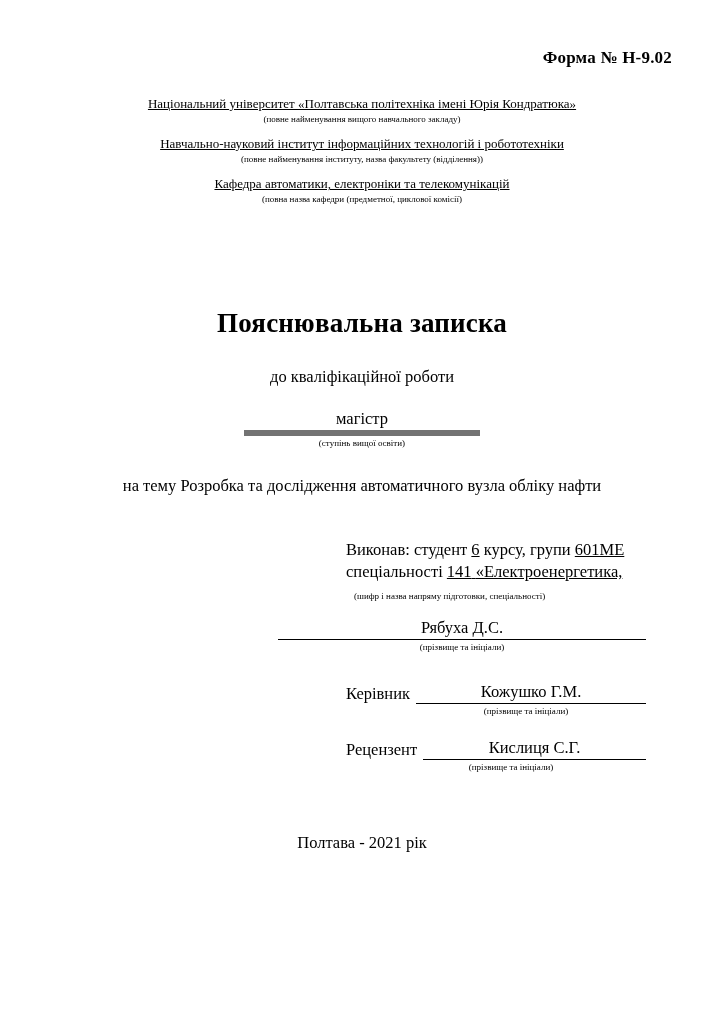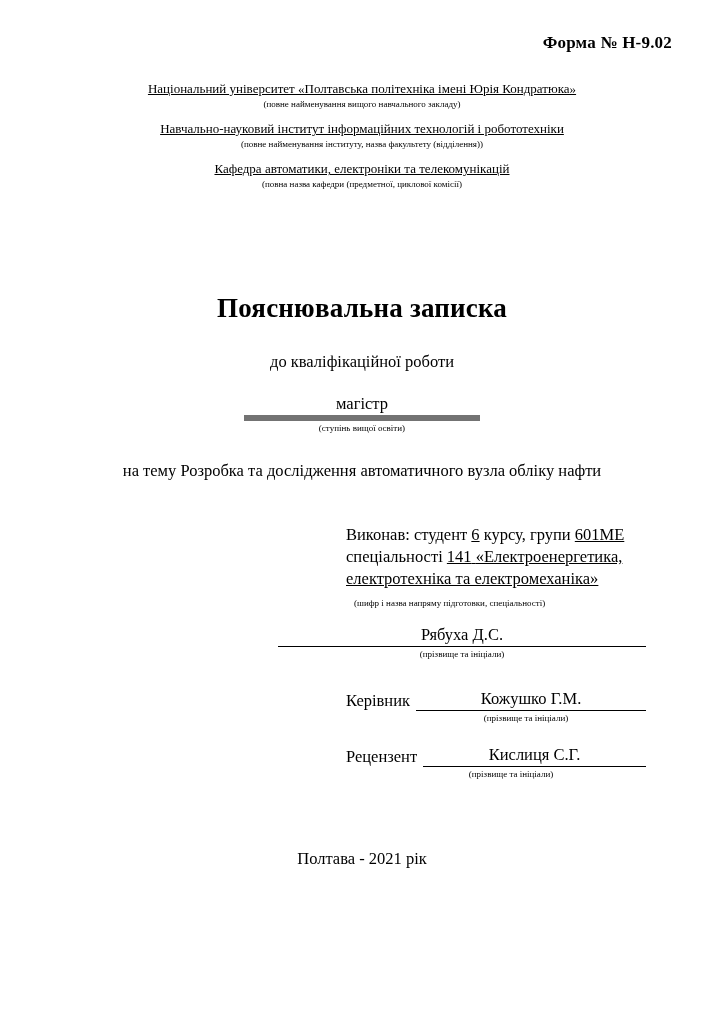--- a/index.html
+++ b/index.html
@@ -12,21 +12,21 @@
     height: 1024px;
     font-family: "Liberation Serif", "DejaVu Serif", serif;
     color: #000000;
     position: relative;
     overflow: hidden;
   }
   .page {
     width: 724px;
     height: 921px;
     box-sizing: border-box;
-    padding: 25px 48px 0 48px;
+    padding: 40px 48px 0 48px;
     position: relative;
   }
   .form-no {
     text-align: right;
     font-weight: bold;
     font-size: 17px;
     letter-spacing: 0.2px;
     margin-top: 8px;
     margin-right: 4px;
   }
@@ -133,21 +133,21 @@
     margin-left: 298px;
     margin-right: 30px;
     margin-top: 22px;
   }
   .cap-indent-1 { margin-left: 60px; }
   .cap-indent-2 { margin-left: 30px; }
   .footer {
     position: absolute;
     left: 0;
     right: 0;
-    bottom: 52px;
+    bottom: 68px;
     text-align: center;
     font-size: 16.5px;
   }
 </style>
 </head>
 <body>
 
 <div class="page">
 
   <div class="form-no">Форма № Н-9.02</div>
@@ -183,21 +183,20 @@
 
   <div class="theme">на тему Розробка та дослідження автоматичного вузла обліку нафти</div>
 
   <div class="right-block">
     <div>
       <span>Виконав: студент </span><span class="u">6</span><span> курсу, групи </span><span class="u">601МЕ</span>
     </div>
     <div>
       <span>спеціальності </span><span class="u">141</span><span class="u">&nbsp;</span><span class="u">«Електроенергетика,</span>
     </div>
-    <div class="u">електротехніка та електромеханіка»</div>
     <div class="right-caption">(шифр і назва напряму підготовки, спеціальності)</div>
   </div>
 
   <div class="author-block">
     <div class="sig-row">
       <span class="sig-line">Рябуха Д.С.</span>
     </div>
     <div class="sig-caption">(прізвище та ініціали)</div>
   </div>
 

